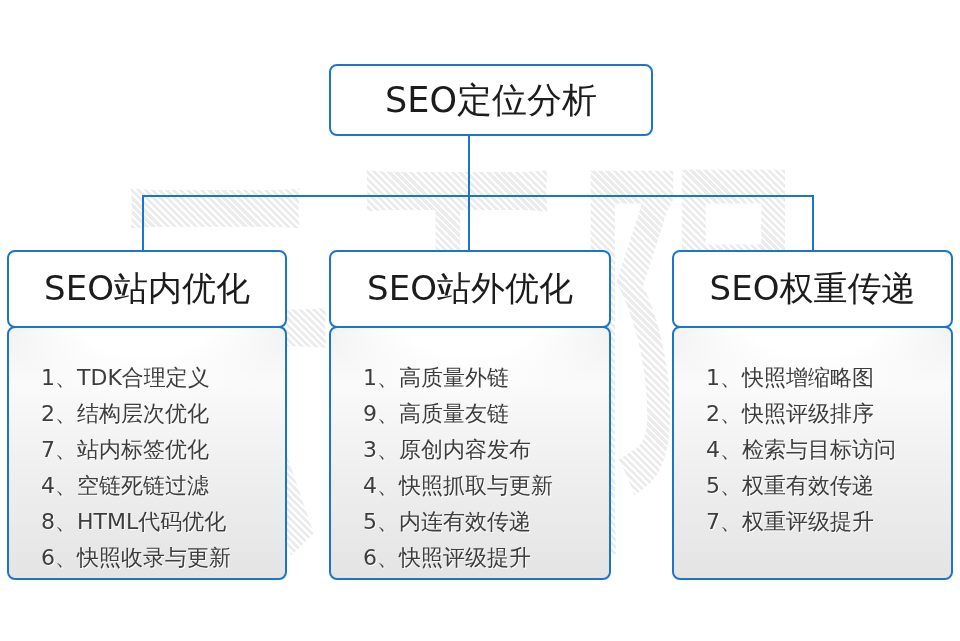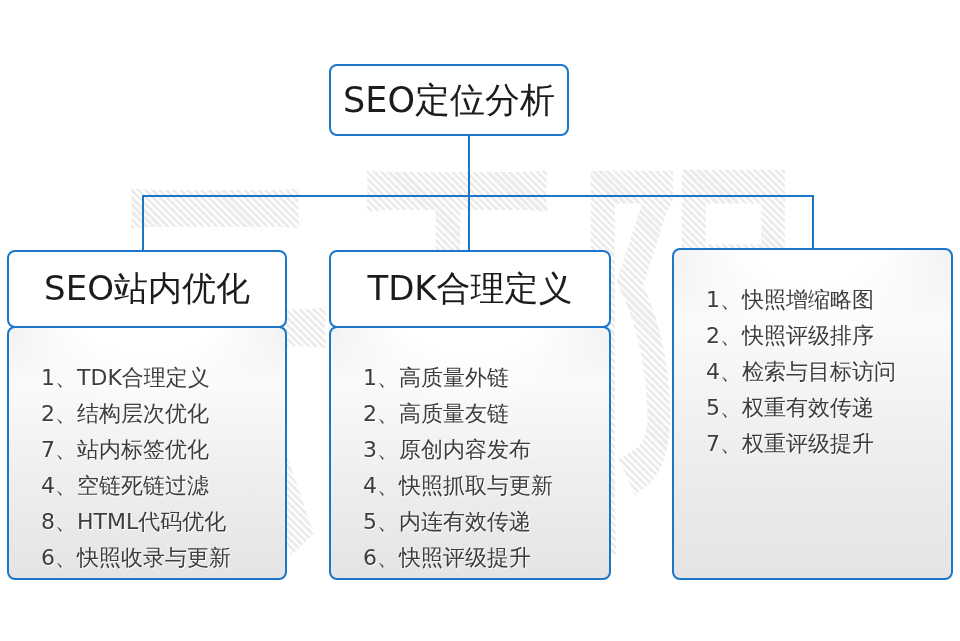--- a/index.html
+++ b/index.html
@@ -41,21 +41,21 @@
   .v-left   {left:142px;top:195px;width:2px;height:55px;}
   .v-right  {left:812px;top:195px;width:2px;height:55px;}
   
   .node{
     position:absolute;box-sizing:border-box;
     border:2px solid var(--accent);border-radius:8px;
     background:#ffffff;z-index:3;
     display:flex;align-items:center;justify-content:center;
   }
   .root-node{
-    left:329px;top:64px;width:240px;height:72px;
+    left:329px;top:64px;width:324px;height:72px;
     font-size:35px;color:var(--title-text);
   }
   .column{
     position:absolute;top:250px;height:330px;z-index:3;
     display:flex;flex-direction:column;
   }
   .col-0{left:7px;width:280px;}
   .col-1{left:329px;width:282px;}
   .col-2{left:672px;width:281px;}
   .col-header{
@@ -108,33 +108,36 @@
       <li>2、结构层次优化</li>
       <li>7、站内标签优化</li>
       <li>4、空链死链过滤</li>
       <li>8、HTML代码优化</li>
       <li>6、快照收录与更新</li>
     </ul>
   </div>
 
   <div class="column col-1">
     <div class="col-header">
-      <span>TDK合理定义</span>
+      <span>SEO站外优化</span>
     </div>
     <ul class="col-list">
       <li>1、高质量外链</li>
-      <li>2、高质量友链</li>
+      <li>9、高质量友链</li>
       <li>3、原创内容发布</li>
       <li>4、快照抓取与更新</li>
       <li>5、内连有效传递</li>
       <li>6、快照评级提升</li>
     </ul>
   </div>
 
   <div class="column col-2">
+    <div class="col-header">
+      <span>SEO权重传递</span>
+    </div>
     <ul class="col-list">
       <li>1、快照增缩略图</li>
       <li>2、快照评级排序</li>
       <li>4、检索与目标访问</li>
       <li>5、权重有效传递</li>
       <li>7、权重评级提升</li>
     </ul>
   </div>
 
 </div>

